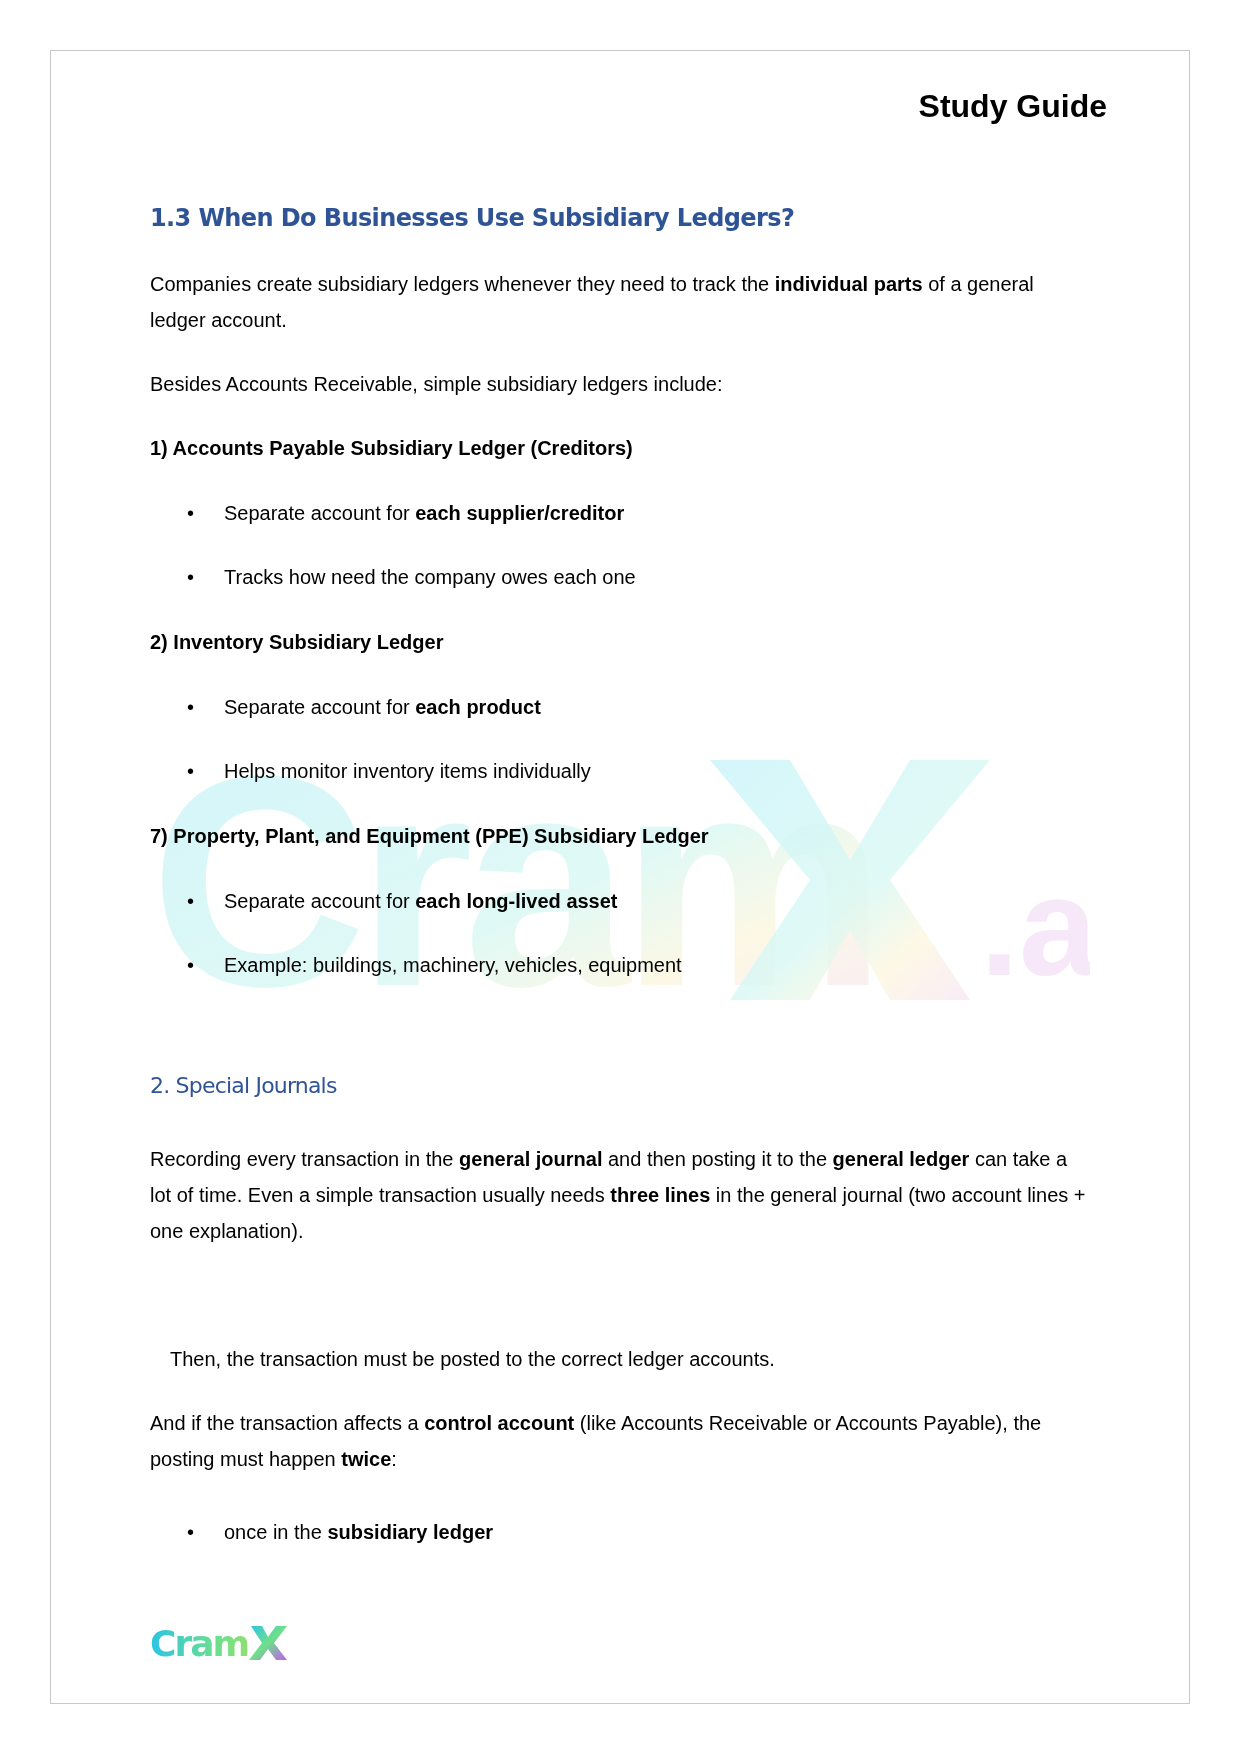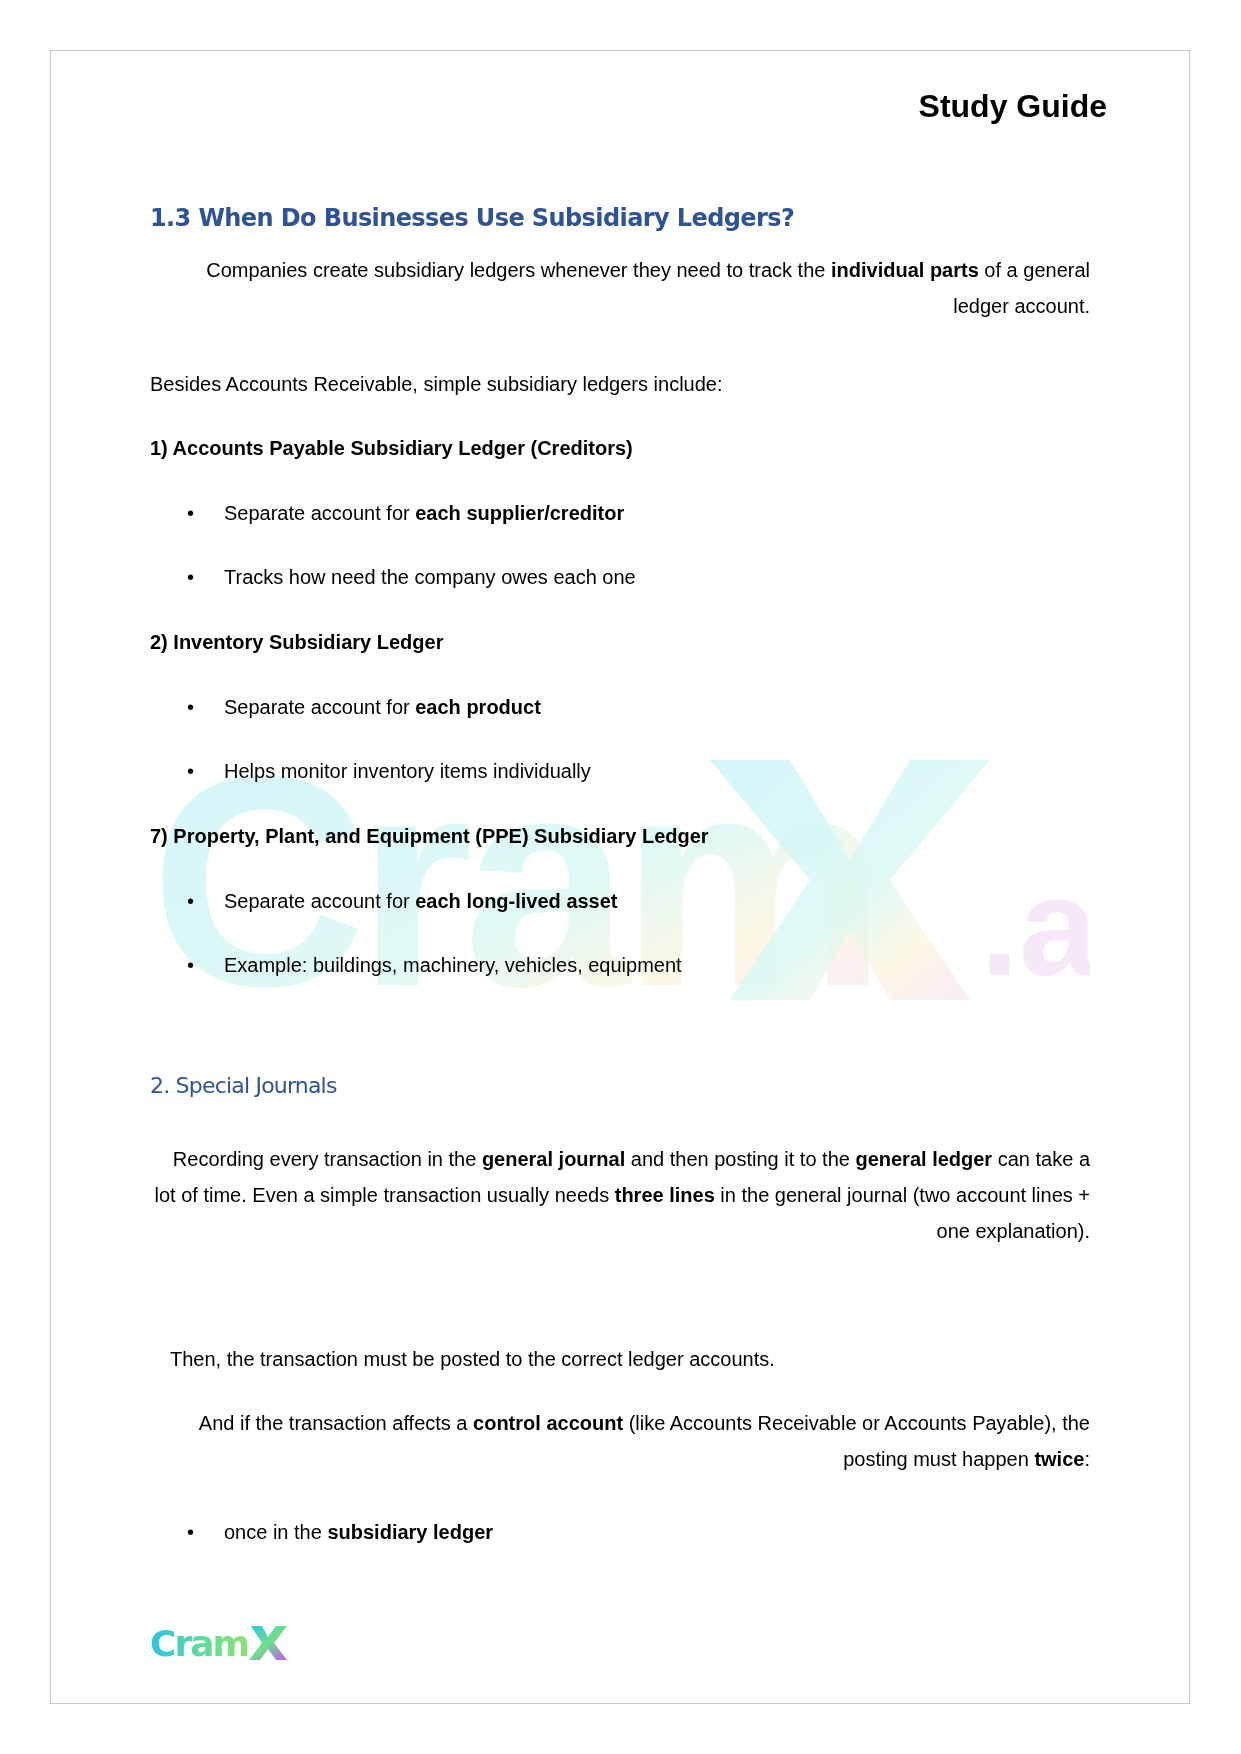--- a/index.html
+++ b/index.html
@@ -14,21 +14,21 @@
   }
   .doc-title {
     position: absolute; right: 134px; top: 88px;
     font-family: "Liberation Sans", sans-serif; font-weight: bold; font-size: 32px; color: #000;
     z-index: 1;
   }
   .content {
     position: absolute; left: 150px; top: 0; width: 940px;
     font-family: "Liberation Sans", sans-serif; font-size: 20px; color: #000; z-index: 1;
   }
-  .abs { position: absolute; left: 0; white-space: nowrap; text-align: right; }
+  .abs { position: absolute; left: 0; white-space: nowrap; }
   .h2 {
     font-family: "DejaVu Sans", sans-serif; color: #2f5496; font-weight: bold;
     font-size: 24px; letter-spacing: -0.6px;
   }
   .h1 {
     font-family: "DejaVu Sans", sans-serif; color: #2f5496; font-weight: normal;
     font-size: 22px; letter-spacing: -0.8px;
   }
   .para { line-height: 36px; white-space: normal; width: 940px; }
   .bold { font-weight: bold; }
@@ -56,21 +56,21 @@
   <path d="M560 0 L640 0 L700 100 L760 0 L840 0 L740 120 L820 240 L740 240 L700 170 L660 240 L580 240 L660 120 Z" fill="url(#wm)" opacity="0.8"></path>
   <text x="830" y="215" font-family="Liberation Sans, sans-serif" font-weight="bold" font-size="140" fill="#f6e6f8" opacity="0.9">.ai</text>
 </svg>
 
 <div class="doc-title">Study Guide</div>
 
 <div class="content">
 
   <div class="abs h2" style="top:204px;">1.3 When Do Businesses Use Subsidiary Ledgers?</div>
 
-  <div class="abs para" style="top:252px;"><span>Companies create subsidiary ledgers whenever they need to track the </span><span class="bold">individual parts</span><span> of a general ledger account.</span></div>
+  <div class="abs para" style="top:266px;"><span>Companies create subsidiary ledgers whenever they need to track the </span><span class="bold">individual parts</span><span> of a general ledger account.</span></div>
 
   <div class="abs" style="top:373px;">Besides Accounts Receivable, simple subsidiary ledgers include:</div>
 
   <div class="abs subhead" style="top:437px;">1) Accounts Payable Subsidiary Ledger (Creditors)</div>
   <div class="abs bullet" style="top:502px;">
     <span class="dot">•</span>
     <span class="txt"><span>Separate account for </span><span class="bold">each supplier/creditor</span></span>
   </div>
   <div class="abs bullet" style="top:566px;">
     <span class="dot">•</span>

